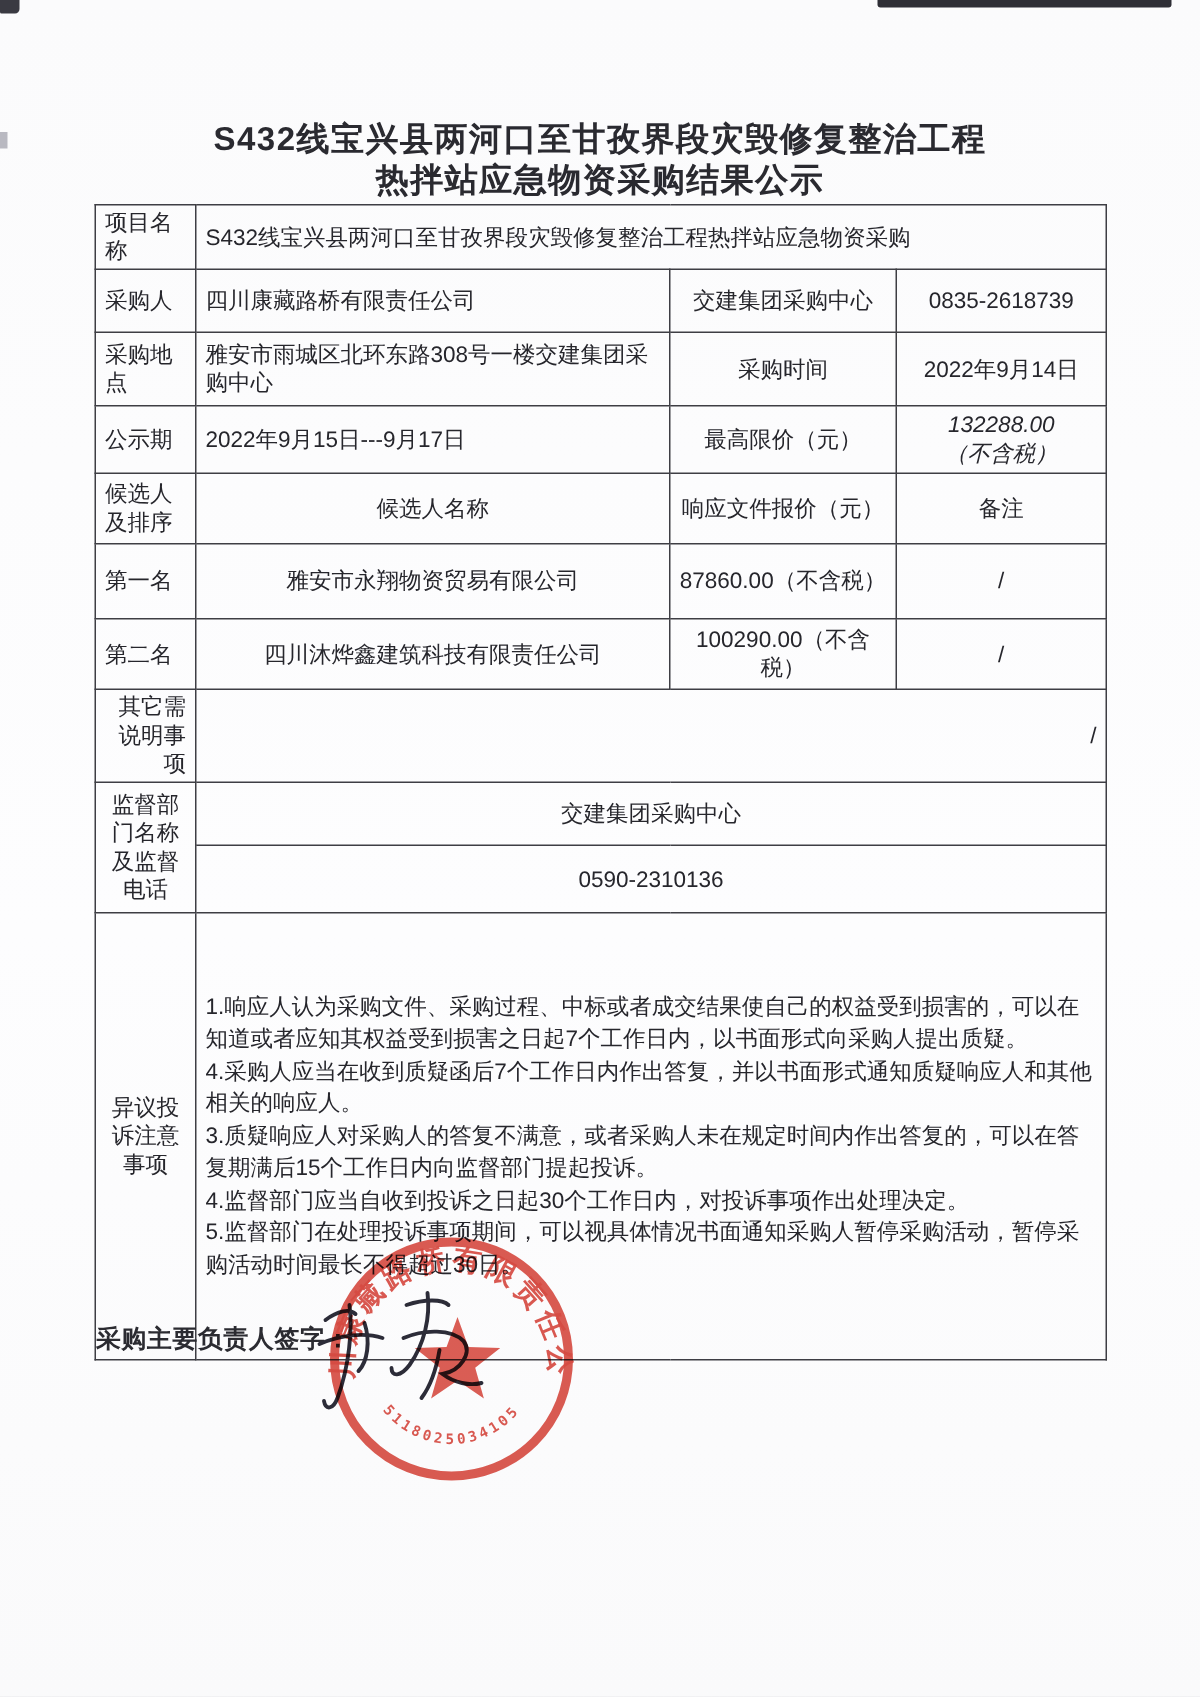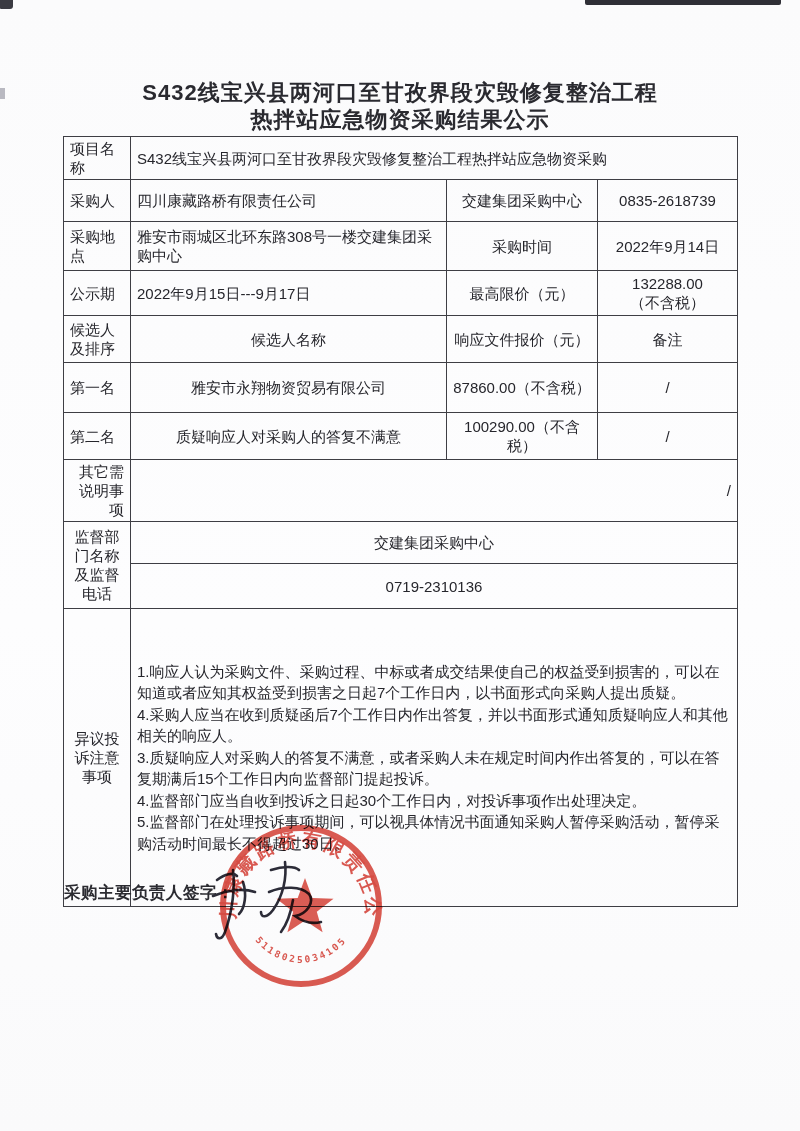--- a/index.html
+++ b/index.html
@@ -45,21 +45,21 @@
   tr.r2 td{height:37px;}
   tr.r3 td{height:44px;}
   tr.r4 td{height:40px;}
   tr.r5 td{height:42px;}
   tr.r6 td{height:45px;}
   tr.r7 td{height:42px;}
   tr.r8 td{height:41px;text-align:right;}
   tr.r9 td{height:37px;}
   tr.r10 td{height:40px;}
   tr.r11 td{height:293px;}
-  .two-line div{line-height:19px;}
+  .two-line div{line-height:19px;font-style:italic;}
   td.notice-cell{padding:6px 10px;vertical-align:middle;}
   .notice p{margin:0;font-size:15px;line-height:21.5px;text-align:left;}
 
   
   .sig-label{
     position:absolute;left:64px;top:882px;
     font-size:16.5px;font-weight:bold;color:#2b2b31;letter-spacing:0.5px;
   }
   .sig-scribble{position:absolute;left:203px;top:852px;width:150px;height:95px;}
 
@@ -128,36 +128,36 @@
 
     <tr class="r6">
       <td class="lbl">第一名</td>
       <td class="val-ctr">雅安市永翔物资贸易有限公司</td>
       <td class="val-ctr">87860.00（不含税）</td>
       <td class="val-ctr">/</td>
     </tr>
 
     <tr class="r7">
       <td class="lbl">第二名</td>
-      <td class="val-ctr">质疑响应人对采购人的答复不满意</td>
+      <td class="val-ctr">四川沐烨鑫建筑科技有限责任公司</td>
       <td class="val-ctr">100290.00（不含税）</td>
       <td class="val-ctr">/</td>
     </tr>
 
     <tr class="r8">
       <td class="lbl">其它需说明事项</td>
       <td class="val-ctr" colspan="3">/</td>
     </tr>
 
     <tr class="r9">
       <td class="lbl ctr" rowspan="2">监督部门名称及监督电话</td>
       <td class="val-ctr" colspan="3">交建集团采购中心</td>
     </tr>
     <tr class="r10">
-      <td class="val-ctr" colspan="3">0719-2310136</td>
+      <td class="val-ctr" colspan="3">0590-2310136</td>
     </tr>
 
     <tr class="r11">
       <td class="lbl ctr">异议投诉注意事项</td>
       <td class="notice-cell" colspan="3">
         <div class="notice">
           <p>1.响应人认为采购文件、采购过程、中标或者成交结果使自己的权益受到损害的，可以在知道或者应知其权益受到损害之日起7个工作日内，以书面形式向采购人提出质疑。</p>
           <p>4.采购人应当在收到质疑函后7个工作日内作出答复，并以书面形式通知质疑响应人和其他相关的响应人。</p>
           <p>3.质疑响应人对采购人的答复不满意，或者采购人未在规定时间内作出答复的，可以在答复期满后15个工作日内向监督部门提起投诉。</p>
           <p>4.监督部门应当自收到投诉之日起30个工作日内，对投诉事项作出处理决定。</p>

